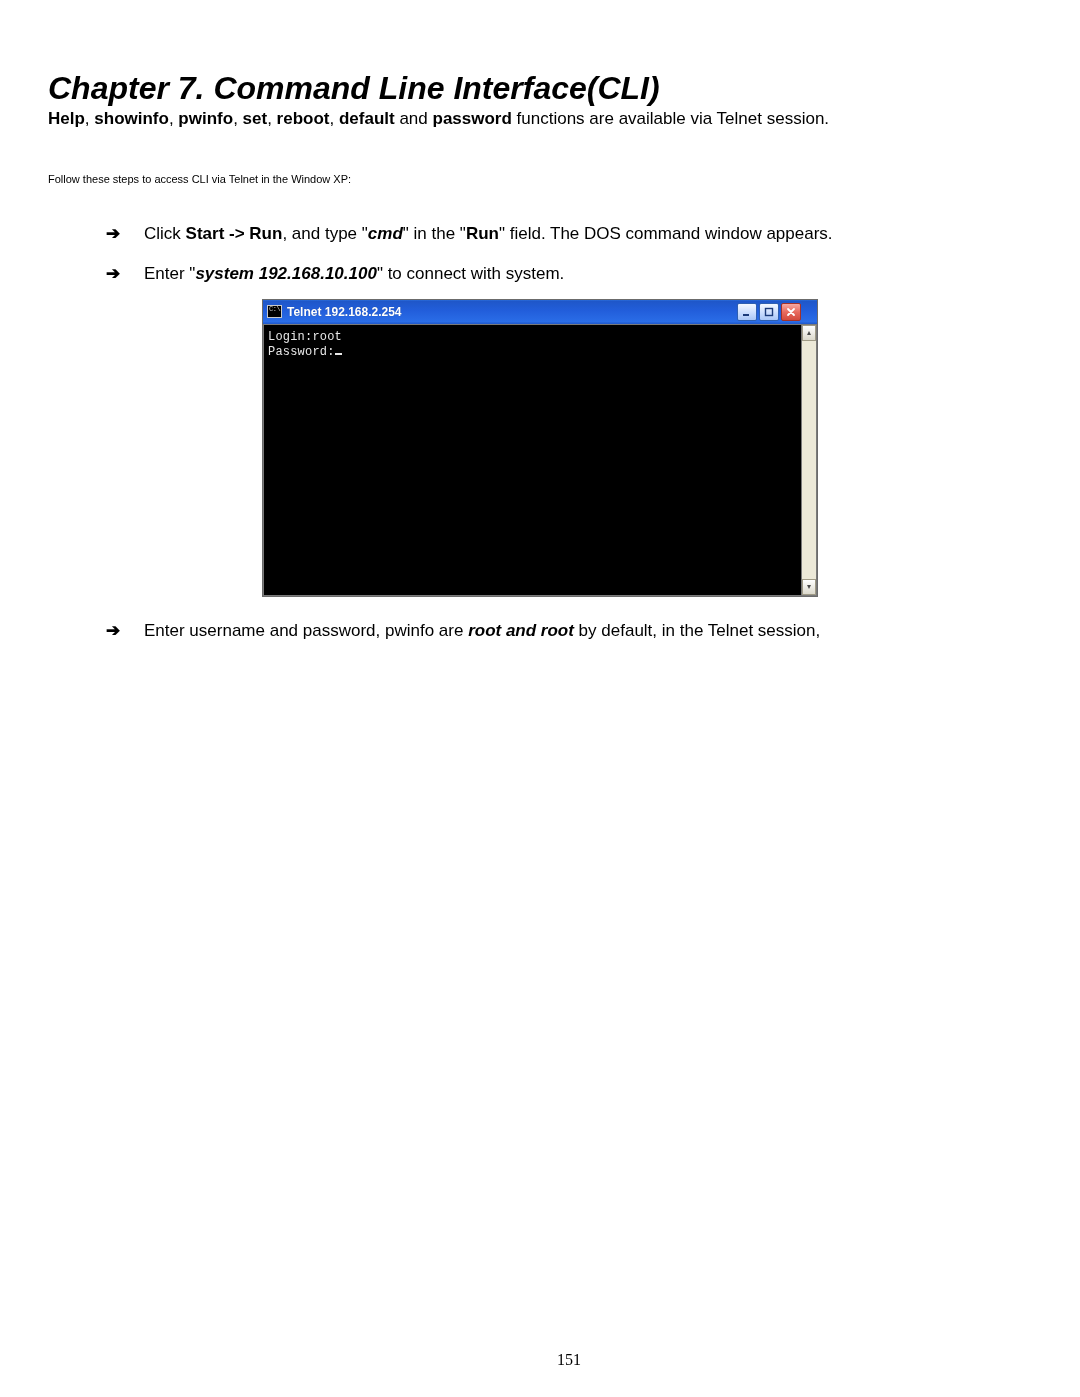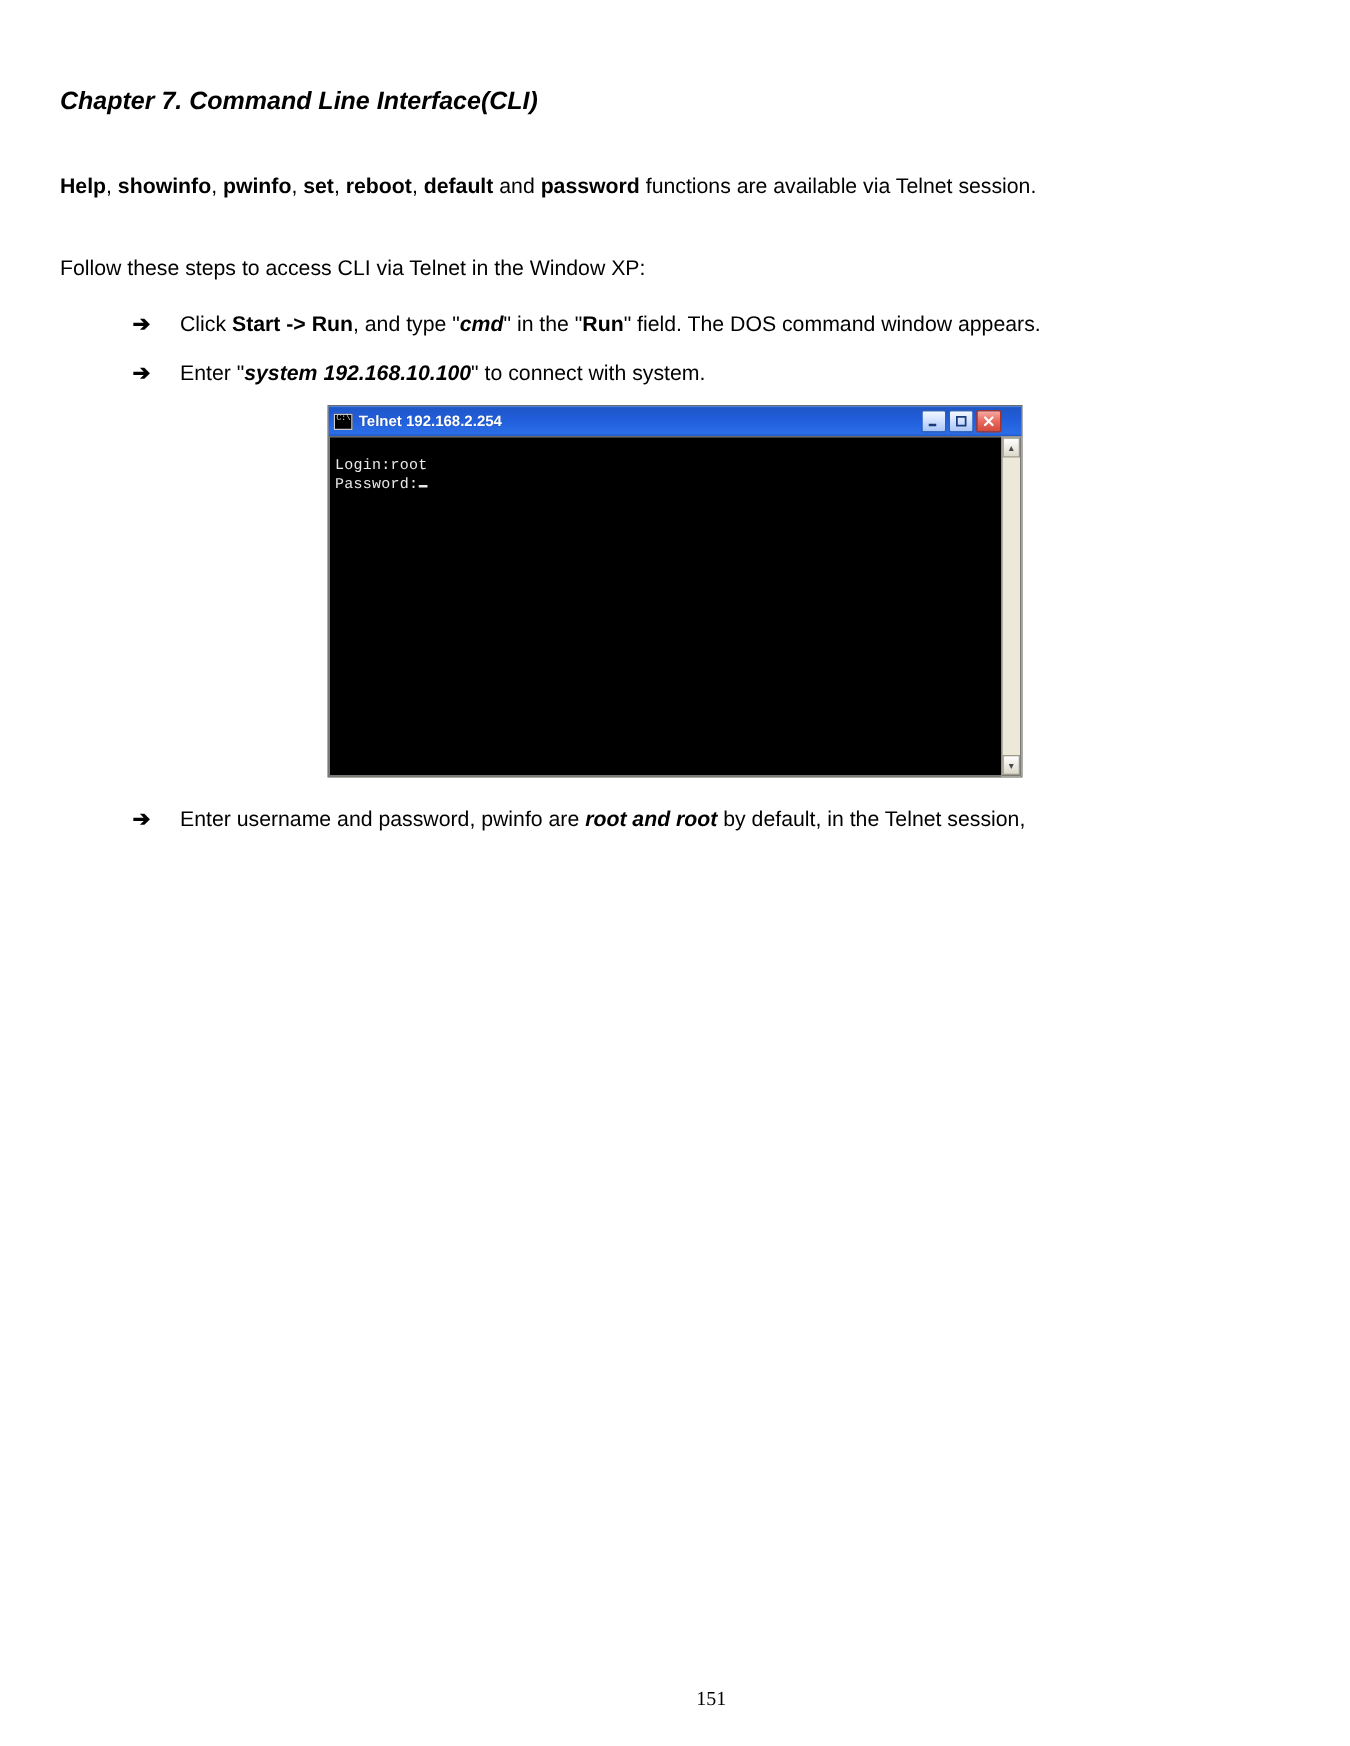--- a/index.html
+++ b/index.html
@@ -1,22 +1,22 @@
 <!DOCTYPE html>
 <html><head>
 <meta charset="utf-8">
 <style>
   * { box-sizing: border-box; margin: 0; padding: 0; }
   html, body { width: 1080px; height: 1397px; background: #fff; font-family: Arial, Helvetica, sans-serif; color: #000; }
   .page { position: relative; width: 1080px; height: 1397px; padding: 70px 48px 0 48px; }
-  h1.chapter { font-size: 20px; font-weight: bold; font-style: italic; margin-bottom: 44px; font-family: Arial, Helvetica, sans-serif; }
+  h1.chapter { font-size: 32px; font-weight: bold; font-style: italic; font-family: Arial, Helvetica, sans-serif; }
   .intro { font-size: 17px; line-height: 1.4; margin-bottom: 40px; }
   .intro .b { font-weight: bold; }
   h2.section { font-size: 28px; font-weight: bold; margin-bottom: 12px; font-family: Arial, Helvetica, sans-serif; }
-  .para { font-size: 17px; line-height: 1.6; margin-bottom: 18px; }
+  .para { font-size: 11px; line-height: 1.6; margin-bottom: 32px; }
   ul.steps { list-style: none; padding-left: 58px; }
   ul.steps li { font-size: 17px; line-height: 1.6; margin-bottom: 12px; position: relative; padding-left: 38px; }
   ul.steps li .arrow { position: absolute; left: 0; top: 0; font-family: "Arial Unicode MS", Arial, sans-serif; font-size: 17px; font-weight: bold; }
   .b { font-weight: bold; }
   .bi { font-weight: bold; font-style: italic; }
 
   
   .telnet-wrap { width: 556px; margin: 6px auto 20px auto; }
   .telnet-window { width: 556px; border: 1px solid #6b6b6b; background: #ece9d8; }
   .titlebar { height: 24px; display: flex; align-items: center; padding: 0 16px 0 4px;
@@ -26,21 +26,21 @@
   .titlebar .tb-icon::after { content: "C:\\"; position: absolute; left: 1px; top: -1px; font-size: 7px; color: #c9c9c9; font-family: "Courier New", monospace; font-weight: normal; letter-spacing: -0.5px; }
   .titlebar .tb-title { flex: 1 1 auto; white-space: nowrap; text-shadow: 0 0 1px rgba(0,0,0,.3); }
   .tb-buttons { display: flex; gap: 2px; }
   .tb-btn { width: 20px; height: 18px; background: linear-gradient(to bottom, #f4f8ff 0%, #cfe0ff 50%, #a9c6f7 100%);
     border: 1px solid #2f5fb0; border-radius: 2px; display: flex; align-items: center; justify-content: center;
     font-family: Tahoma, Arial, sans-serif; font-size: 11px; font-weight: bold; color: #1b3a7a; }
   .tb-btn.close { background: linear-gradient(to bottom, #f7a9a2 0%, #e86b5f 50%, #d24a3d 100%); border-color: #a33229; color: #fff; }
   .tb-btn svg { display: block; }
 
   .client { display: flex; background: #ece9d8; }
-  .terminal { flex: 1 1 auto; height: 272px; background: #000; color: #e8e8e8; font-family: "Courier New", monospace; font-size: 12px; line-height: 13px; padding: 16px 4px; letter-spacing: 0.2px; white-space: pre; border: 1px solid #7a7a7a; border-right: none; }
+  .terminal { flex: 1 1 auto; height: 272px; background: #000; color: #e8e8e8; font-family: "Courier New", monospace; font-size: 12px; line-height: 13px; padding: 6px 4px; letter-spacing: 0.2px; white-space: pre; border: 1px solid #7a7a7a; border-right: none; }
   .scrollbar { width: 16px; background: #ece9d8; border: 1px solid #7a7a7a; display: flex; flex-direction: column; justify-content: space-between; }
   .sb-btn { height: 16px; background: linear-gradient(to bottom, #fff, #dcd9cc); border: 1px solid #9f9a86; margin: 0; display: flex; align-items: center; justify-content: center; font-size: 8px; color: #4a4a4a; }
   .cursor { display: inline-block; width: 7px; border-bottom: 2px solid #e8e8e8; height: 11px; vertical-align: baseline; }
 
   .page-number { position: absolute; bottom: 28px; left: 0; width: 100%; text-align: center; font-family: "Times New Roman", Times, serif; font-size: 16px; margin-left: 29px; }
 </style>
 </head>
 <body>
 <div class="page">
 

